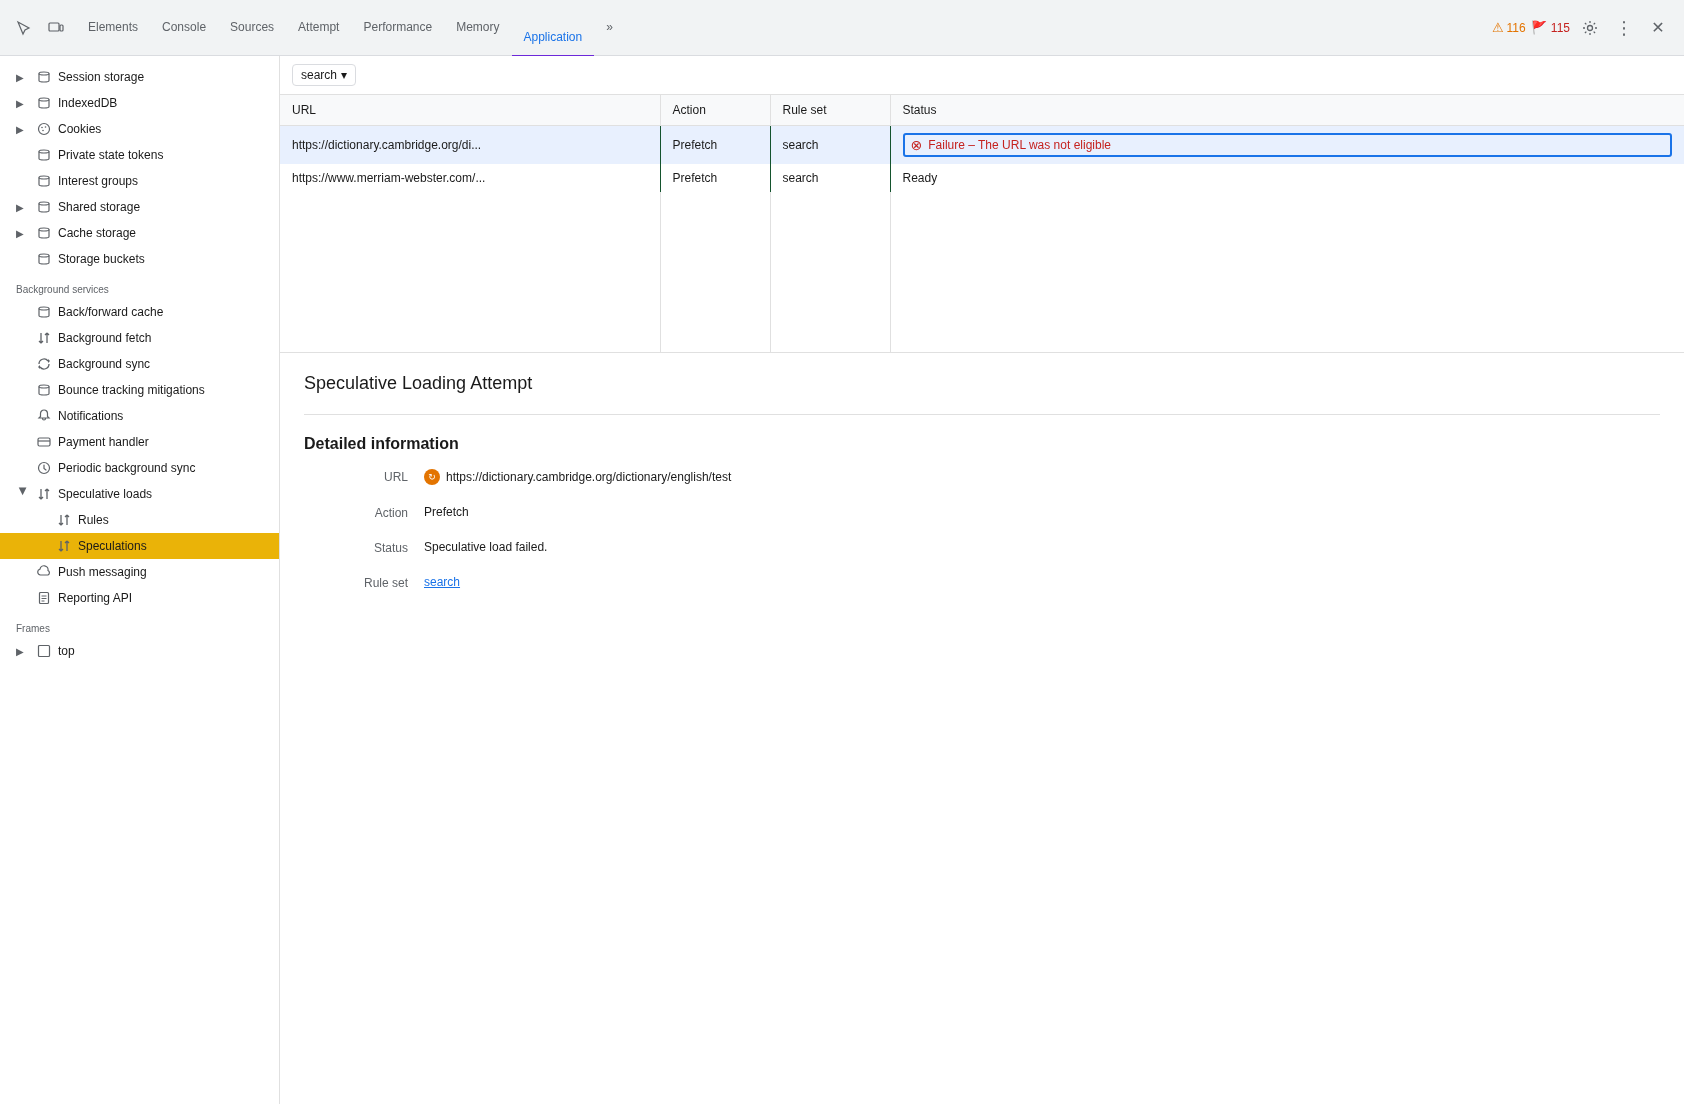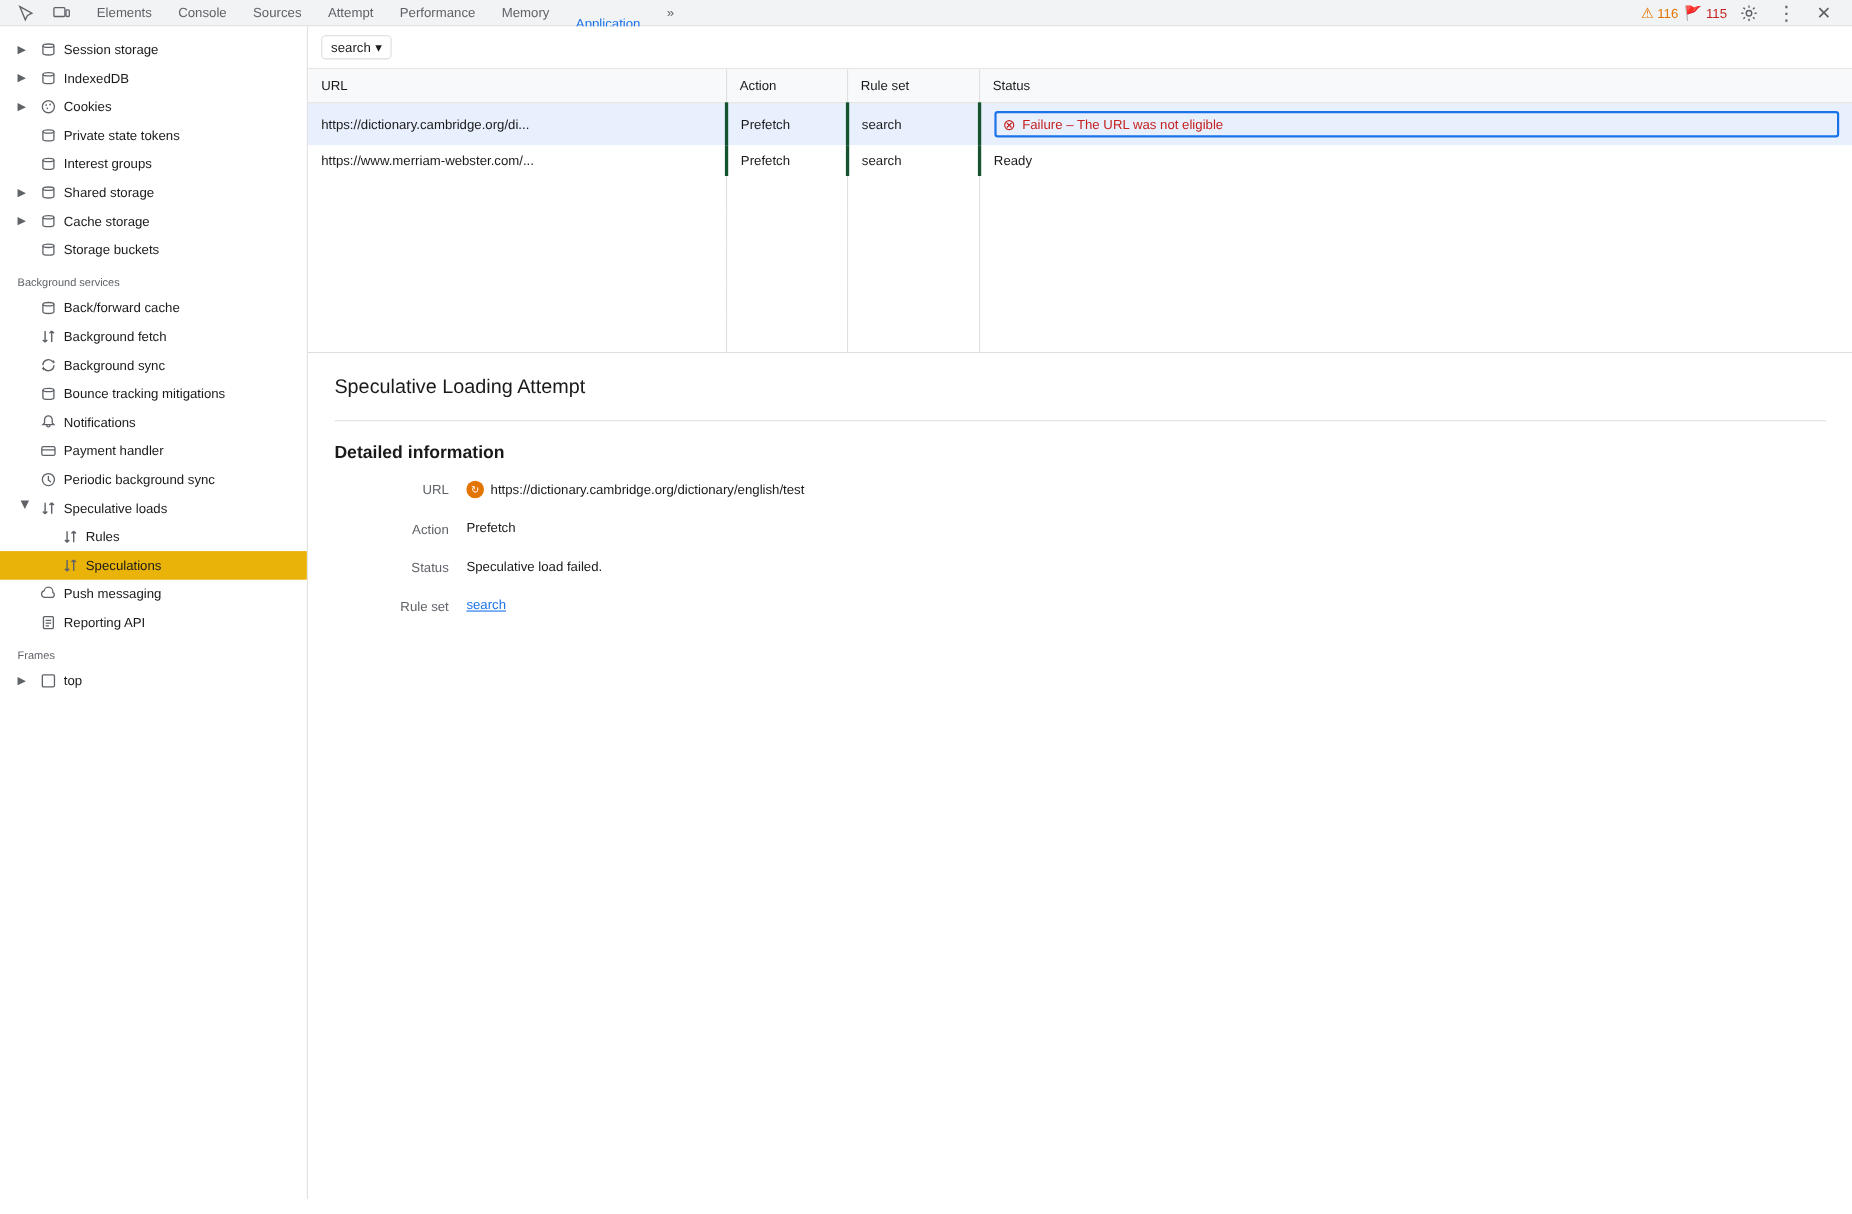--- a/index.html
+++ b/index.html
@@ -12,21 +12,21 @@
       min-height: 1104px;
       overflow: hidden;
     }
 
     
     .tab-bar {
       display: flex;
       align-items: center;
       background: #f1f3f4;
       border-bottom: 1px solid #dadce0;
-      height: 24px;
+      height: 56px;
       padding: 0 4px;
       gap: 0;
     }
     .tab-bar-icons {
       display: flex;
       align-items: center;
       gap: 4px;
       padding: 0 6px;
     }
     .tab-icon {
@@ -189,21 +189,21 @@
       padding: 8px 12px;
       font-size: 12px;
       font-weight: 500;
       color: #1a1a1a;
       border-right: 1px solid #e0e0e0;
     }
     th:last-child { border-right: none; }
     td {
       padding: 7px 12px;
       font-size: 12px;
-      border-right: 3px solid #14532d;
+      border-right: 1px solid #14532d;
       color: #1a1a1a;
     }
     td:last-child { border-right: none; }
     tr.row-selected { background: #e8f0fe; }
     .status-failure {
       display: flex;
       align-items: center;
       gap: 6px;
       color: #c5221f;
       border: 2px solid #1a73e8;

